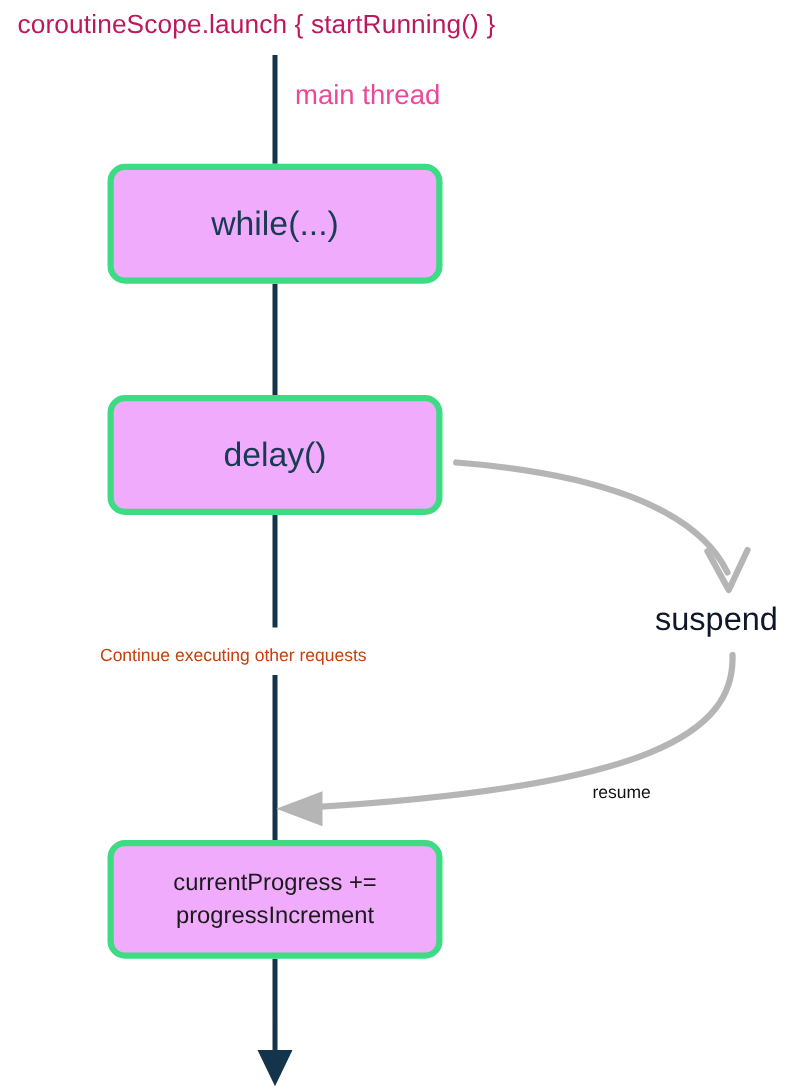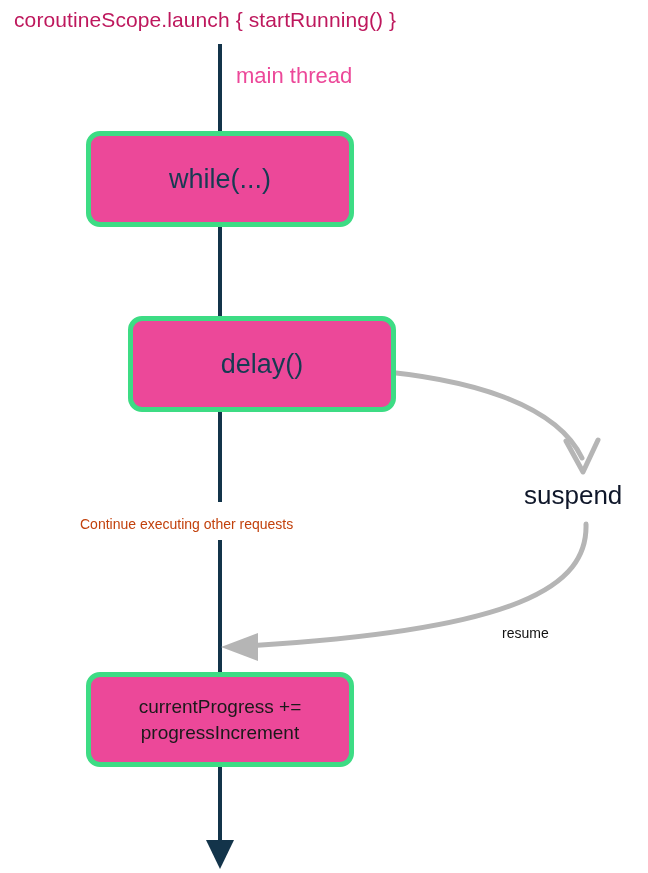--- a/index.html
+++ b/index.html
@@ -64,47 +64,45 @@
     color: #0f172a;
     white-space: nowrap;
   }
   .resume-label {
     position: absolute;
     left: 474px;
     top: 625px;
     font-size: 14px;
     color: #111111;
     white-space: nowrap;
-    margin-left: 28px;
   }
 
   
   .node {
     position: absolute;
     box-sizing: border-box;
-    background: #ec4899;
+    background: #f0abfc;
     border: 5px solid #3ddc84;
     border-radius: 14px;
     display: flex;
     align-items: center;
     justify-content: center;
     text-align: center;
   }
   .node-while {
     left: 86px;
     top: 131px;
     width: 268px;
     height: 96px;
   }
   .node-delay {
     left: 86px;
     top: 316px;
     width: 268px;
     height: 96px;
-    margin-left: 42px;
   }
   .node-progress {
     left: 86px;
     top: 672px;
     width: 268px;
     height: 95px;
     justify-content: center;
   }
   .node-text-lg {
     font-size: 27px;

